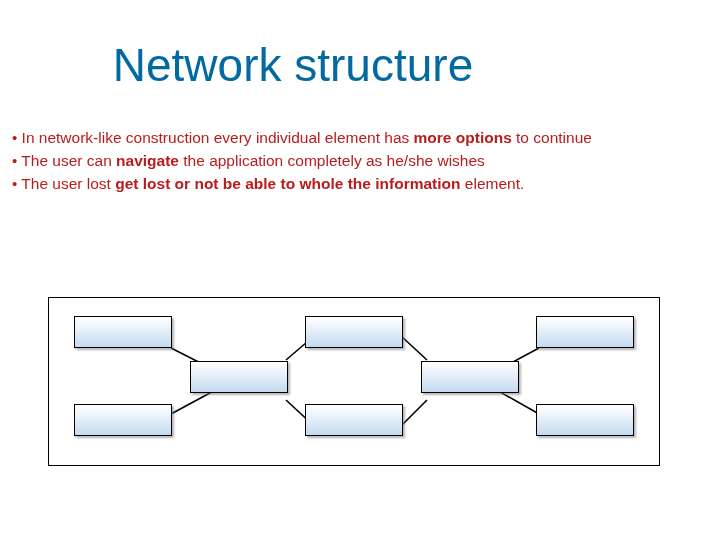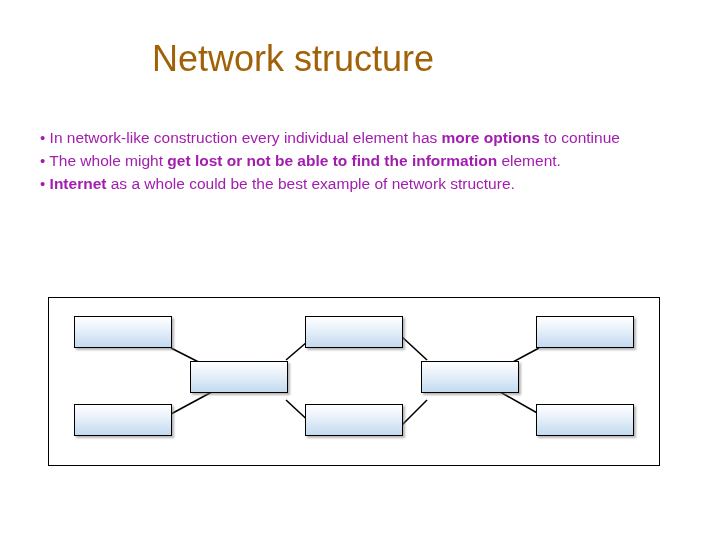--- a/index.html
+++ b/index.html
@@ -17,33 +17,33 @@
     position: relative;
     width: 720px;
     height: 540px;
   }
   .slide-title {
     position: absolute;
     top: 38px;
     left: 0;
     width: 586px;
     text-align: center;
-    font-size: 36px;
+    font-size: 46px;
     font-weight: normal;
-    color: #a16207;
+    color: #0369a1;
     letter-spacing: 0px;
   }
   .bullets {
     position: absolute;
     top: 127px;
-    left: 40px;
+    left: 12px;
     width: 672px;
     font-size: 15.5px;
     line-height: 1.42;
-    color: #a21caf;
+    color: #b91c1c;
   }
   .bullet {
     margin: 0 0 1px 0;
     text-indent: 0;
   }
   .bullet .dot {
     font-size: 15px;
   }
   .b {
     font-weight: bold;
@@ -85,25 +85,25 @@
 
   <div class="slide-title">Network structure</div>
 
   <div class="bullets">
     <div class="bullet">
       <span class="dot">•</span>
       <span><span>In network-like construction every individual element has </span><span class="b">more options</span><span> to continue</span></span>
     </div>
     <div class="bullet">
       <span class="dot">•</span>
-      <span><span>The whole might </span><span class="b">get lost or not be able to find the information</span><span> element.</span></span>
+      <span><span>The user can </span><span class="b">navigate</span><span> the application completely as he/she wishes</span></span>
     </div>
     <div class="bullet">
       <span class="dot">•</span>
-      <span><span class="b">Internet</span><span> as a whole could be the best example of network structure.</span></span>
+      <span><span>The user lost </span><span class="b">get lost or not be able to whole the information</span><span> element.</span></span>
     </div>
   </div>
 
   <div class="diagram-frame">
     <svg class="links" viewBox="0 0 610 167">
 
       <line x1="122" y1="50" x2="185" y2="82" stroke="#000000" stroke-width="1.6"></line>
 
       <line x1="122" y1="116" x2="185" y2="82" stroke="#000000" stroke-width="1.6"></line>
 

